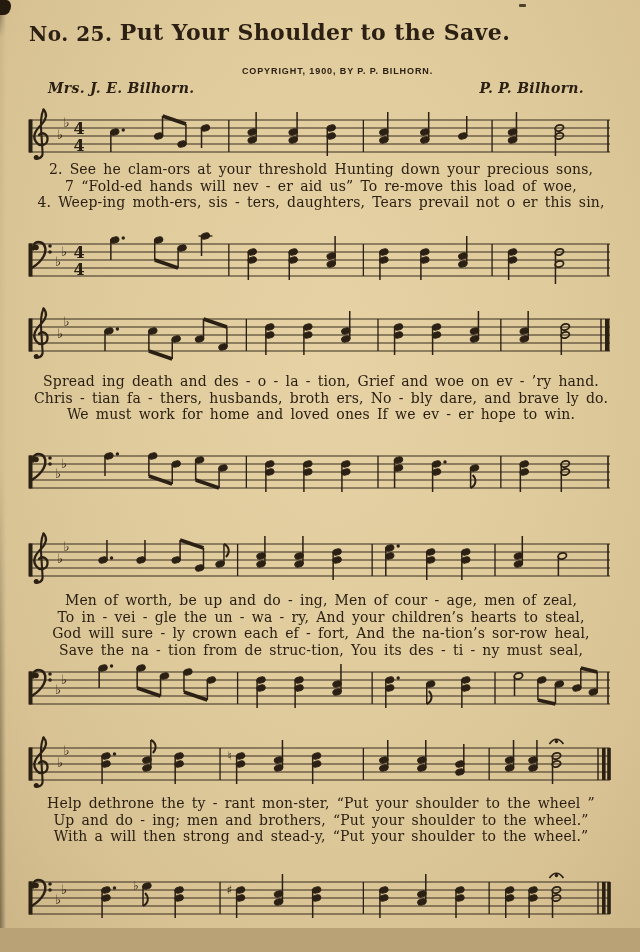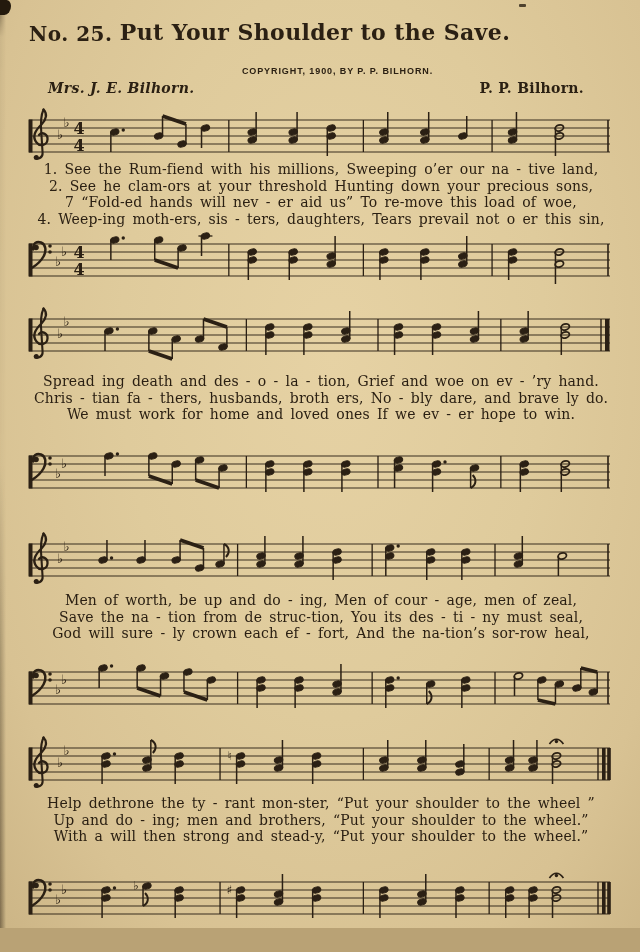--- a/index.html
+++ b/index.html
@@ -21,21 +21,21 @@
     border-radius:0 40% 60% 0;}
   .speck{position:absolute;background:#2b2014;border-radius:1px;}
   .hymn-number{position:absolute;left:29px;top:22px;font-size:20px;font-weight:bold;letter-spacing:.5px;}
   .page-title{position:absolute;left:0;right:10px;top:19px;text-align:center;
     font-size:22px;font-weight:bold;letter-spacing:.4px;}
   .sub1{position:absolute;left:0;right:0;top:54px;text-align:center;
     font-family:"Liberation Sans",sans-serif;font-size:9px;font-weight:bold;letter-spacing:1.1px;}
   .sub2{position:absolute;left:0;right:0;top:66px;text-align:center;
     font-family:"Liberation Sans",sans-serif;font-size:9px;font-weight:bold;letter-spacing:.9px;margin-left:35px;}
   .author{position:absolute;left:48px;top:80px;font-size:14px;font-weight:bold;font-style:italic;letter-spacing:.3px;}
-  .composer{position:absolute;right:56px;top:80px;font-size:14px;font-weight:bold;letter-spacing:.3px;text-align:right;}
+  .composer{position:absolute;right:56px;top:80px;font-size:14px;font-weight:bold;font-style:italic;letter-spacing:.3px;text-align:right;}
   svg.staff{position:absolute;left:27px;overflow:visible;display:block;}
   .lyrics{position:absolute;left:30px;width:582px;text-align:center;}
   .lyric-line{font-size:14px;line-height:16.6px;letter-spacing:.15px;word-spacing:2.5px;white-space:nowrap;}
 </style>
 </head>
 <body>
 
 <div class="page">
   <div class="edge-left"></div>
   <div class="corner-mark"></div>
@@ -94,21 +94,20 @@
         <ellipse cx="435.825" cy="32" rx="4.3" ry="3" transform="rotate(-18 435.825 32)" fill="#2b2014" stroke="#2b2014" stroke-width="1"></ellipse>
         <line x1="439.72499999999997" y1="32" x2="439.72499999999997" y2="12" stroke="#2b2014" stroke-width="1.5"></line>
         <ellipse cx="485.54999999999995" cy="28" rx="4.3" ry="3" transform="rotate(-18 485.54999999999995 28)" fill="#2b2014" stroke="#2b2014" stroke-width="1"></ellipse>
         <ellipse cx="485.54999999999995" cy="36" rx="4.3" ry="3" transform="rotate(-18 485.54999999999995 36)" fill="#2b2014" stroke="#2b2014" stroke-width="1"></ellipse>
         <line x1="489.44999999999993" y1="36" x2="489.44999999999993" y2="8" stroke="#2b2014" stroke-width="1.5"></line>
         <ellipse cx="532.35" cy="24" rx="4.3" ry="3" transform="rotate(-18 532.35 24)" fill="none" stroke="#2b2014" stroke-width="1.8"></ellipse>
         <ellipse cx="532.35" cy="32" rx="4.3" ry="3" transform="rotate(-18 532.35 32)" fill="none" stroke="#2b2014" stroke-width="1.8"></ellipse>
         <line x1="528.45" y1="24" x2="528.45" y2="52" stroke="#2b2014" stroke-width="1.5"></line>
       </svg>
       <div class="lyrics" style="top: 161px;">
-        <div class="lyric-line">1. See the Rum-fiend with his millions, Sweeping o’er our na - tive land,</div>
         <div class="lyric-line">2. See he clam-ors at your threshold Hunting down your precious sons,</div>
         <div class="lyric-line">7 “Fold-ed hands will nev - er aid us” To re-move this load of woe,</div>
         <div class="lyric-line">4. Weep-ing moth-ers, sis - ters, daughters, Tears prevail not o er this sin,</div>
       </div>
       <svg viewBox="0 0 585 66" width="585" height="66" class="staff" style="top: 228px;">
         <line x1="2" y1="16" x2="583" y2="16" stroke="#2b2014" stroke-width="1.1" opacity="0.92"></line>
         <line x1="2" y1="24" x2="583" y2="24" stroke="#2b2014" stroke-width="1.1" opacity="0.92"></line>
         <line x1="2" y1="32" x2="583" y2="32" stroke="#2b2014" stroke-width="1.1" opacity="0.92"></line>
         <line x1="2" y1="40" x2="583" y2="40" stroke="#2b2014" stroke-width="1.1" opacity="0.92"></line>
         <line x1="2" y1="48" x2="583" y2="48" stroke="#2b2014" stroke-width="1.1" opacity="0.92"></line>
@@ -326,22 +325,23 @@
         <ellipse cx="438.75" cy="32" rx="4.3" ry="3" transform="rotate(-18 438.75 32)" fill="#2b2014" stroke="#2b2014" stroke-width="1"></ellipse>
         <line x1="434.85" y1="24" x2="434.85" y2="52" stroke="#2b2014" stroke-width="1.5"></line>
         <ellipse cx="491.4" cy="28" rx="4.3" ry="3" transform="rotate(-18 491.4 28)" fill="#2b2014" stroke="#2b2014" stroke-width="1"></ellipse>
         <ellipse cx="491.4" cy="36" rx="4.3" ry="3" transform="rotate(-18 491.4 36)" fill="#2b2014" stroke="#2b2014" stroke-width="1"></ellipse>
         <line x1="495.29999999999995" y1="36" x2="495.29999999999995" y2="8" stroke="#2b2014" stroke-width="1.5"></line>
         <ellipse cx="535.275" cy="28" rx="4.3" ry="3" transform="rotate(-18 535.275 28)" fill="none" stroke="#2b2014" stroke-width="1.8"></ellipse>
         <line x1="531.375" y1="28" x2="531.375" y2="48" stroke="#2b2014" stroke-width="1.5"></line>
       </svg>
       <div class="lyrics" style="top: 592px;">
         <div class="lyric-line">Men of worth, be up and do - ing, Men of cour - age, men of zeal,</div>
+        <div class="lyric-line">To in - vei - gle the un - wa - ry, And your children’s hearts to steal,</div>
+        <div class="lyric-line">God will sure - ly crown each ef - fort, And the na-tion’s sor-row heal,</div>
         <div class="lyric-line">Save the na - tion from de struc-tion, You its des - ti - ny must seal,</div>
-        <div class="lyric-line">God will sure - ly crown each ef - fort, And the na-tion’s sor-row heal,</div>
       </div>
       <svg viewBox="0 0 585 66" width="585" height="66" class="staff" style="top: 656px;">
         <line x1="2" y1="16" x2="583" y2="16" stroke="#2b2014" stroke-width="1.1" opacity="0.92"></line>
         <line x1="2" y1="24" x2="583" y2="24" stroke="#2b2014" stroke-width="1.1" opacity="0.92"></line>
         <line x1="2" y1="32" x2="583" y2="32" stroke="#2b2014" stroke-width="1.1" opacity="0.92"></line>
         <line x1="2" y1="40" x2="583" y2="40" stroke="#2b2014" stroke-width="1.1" opacity="0.92"></line>
         <line x1="2" y1="48" x2="583" y2="48" stroke="#2b2014" stroke-width="1.1" opacity="0.92"></line>
         <rect x="1.5" y="15.5" width="4" height="33" fill="#2b2014"></rect>
         <circle cx="9" cy="19.5" r="2.8" fill="#2b2014"></circle>
         <path d="M6.2,21.5 C5.2,15 10,13 14,14.5 C19,16.5 19.6,23 16.5,28.5 C13.8,33.3 9.5,37 5.5,39.5" stroke="#2b2014" stroke-width="2.5" fill="none" stroke-linecap="round"></path>

